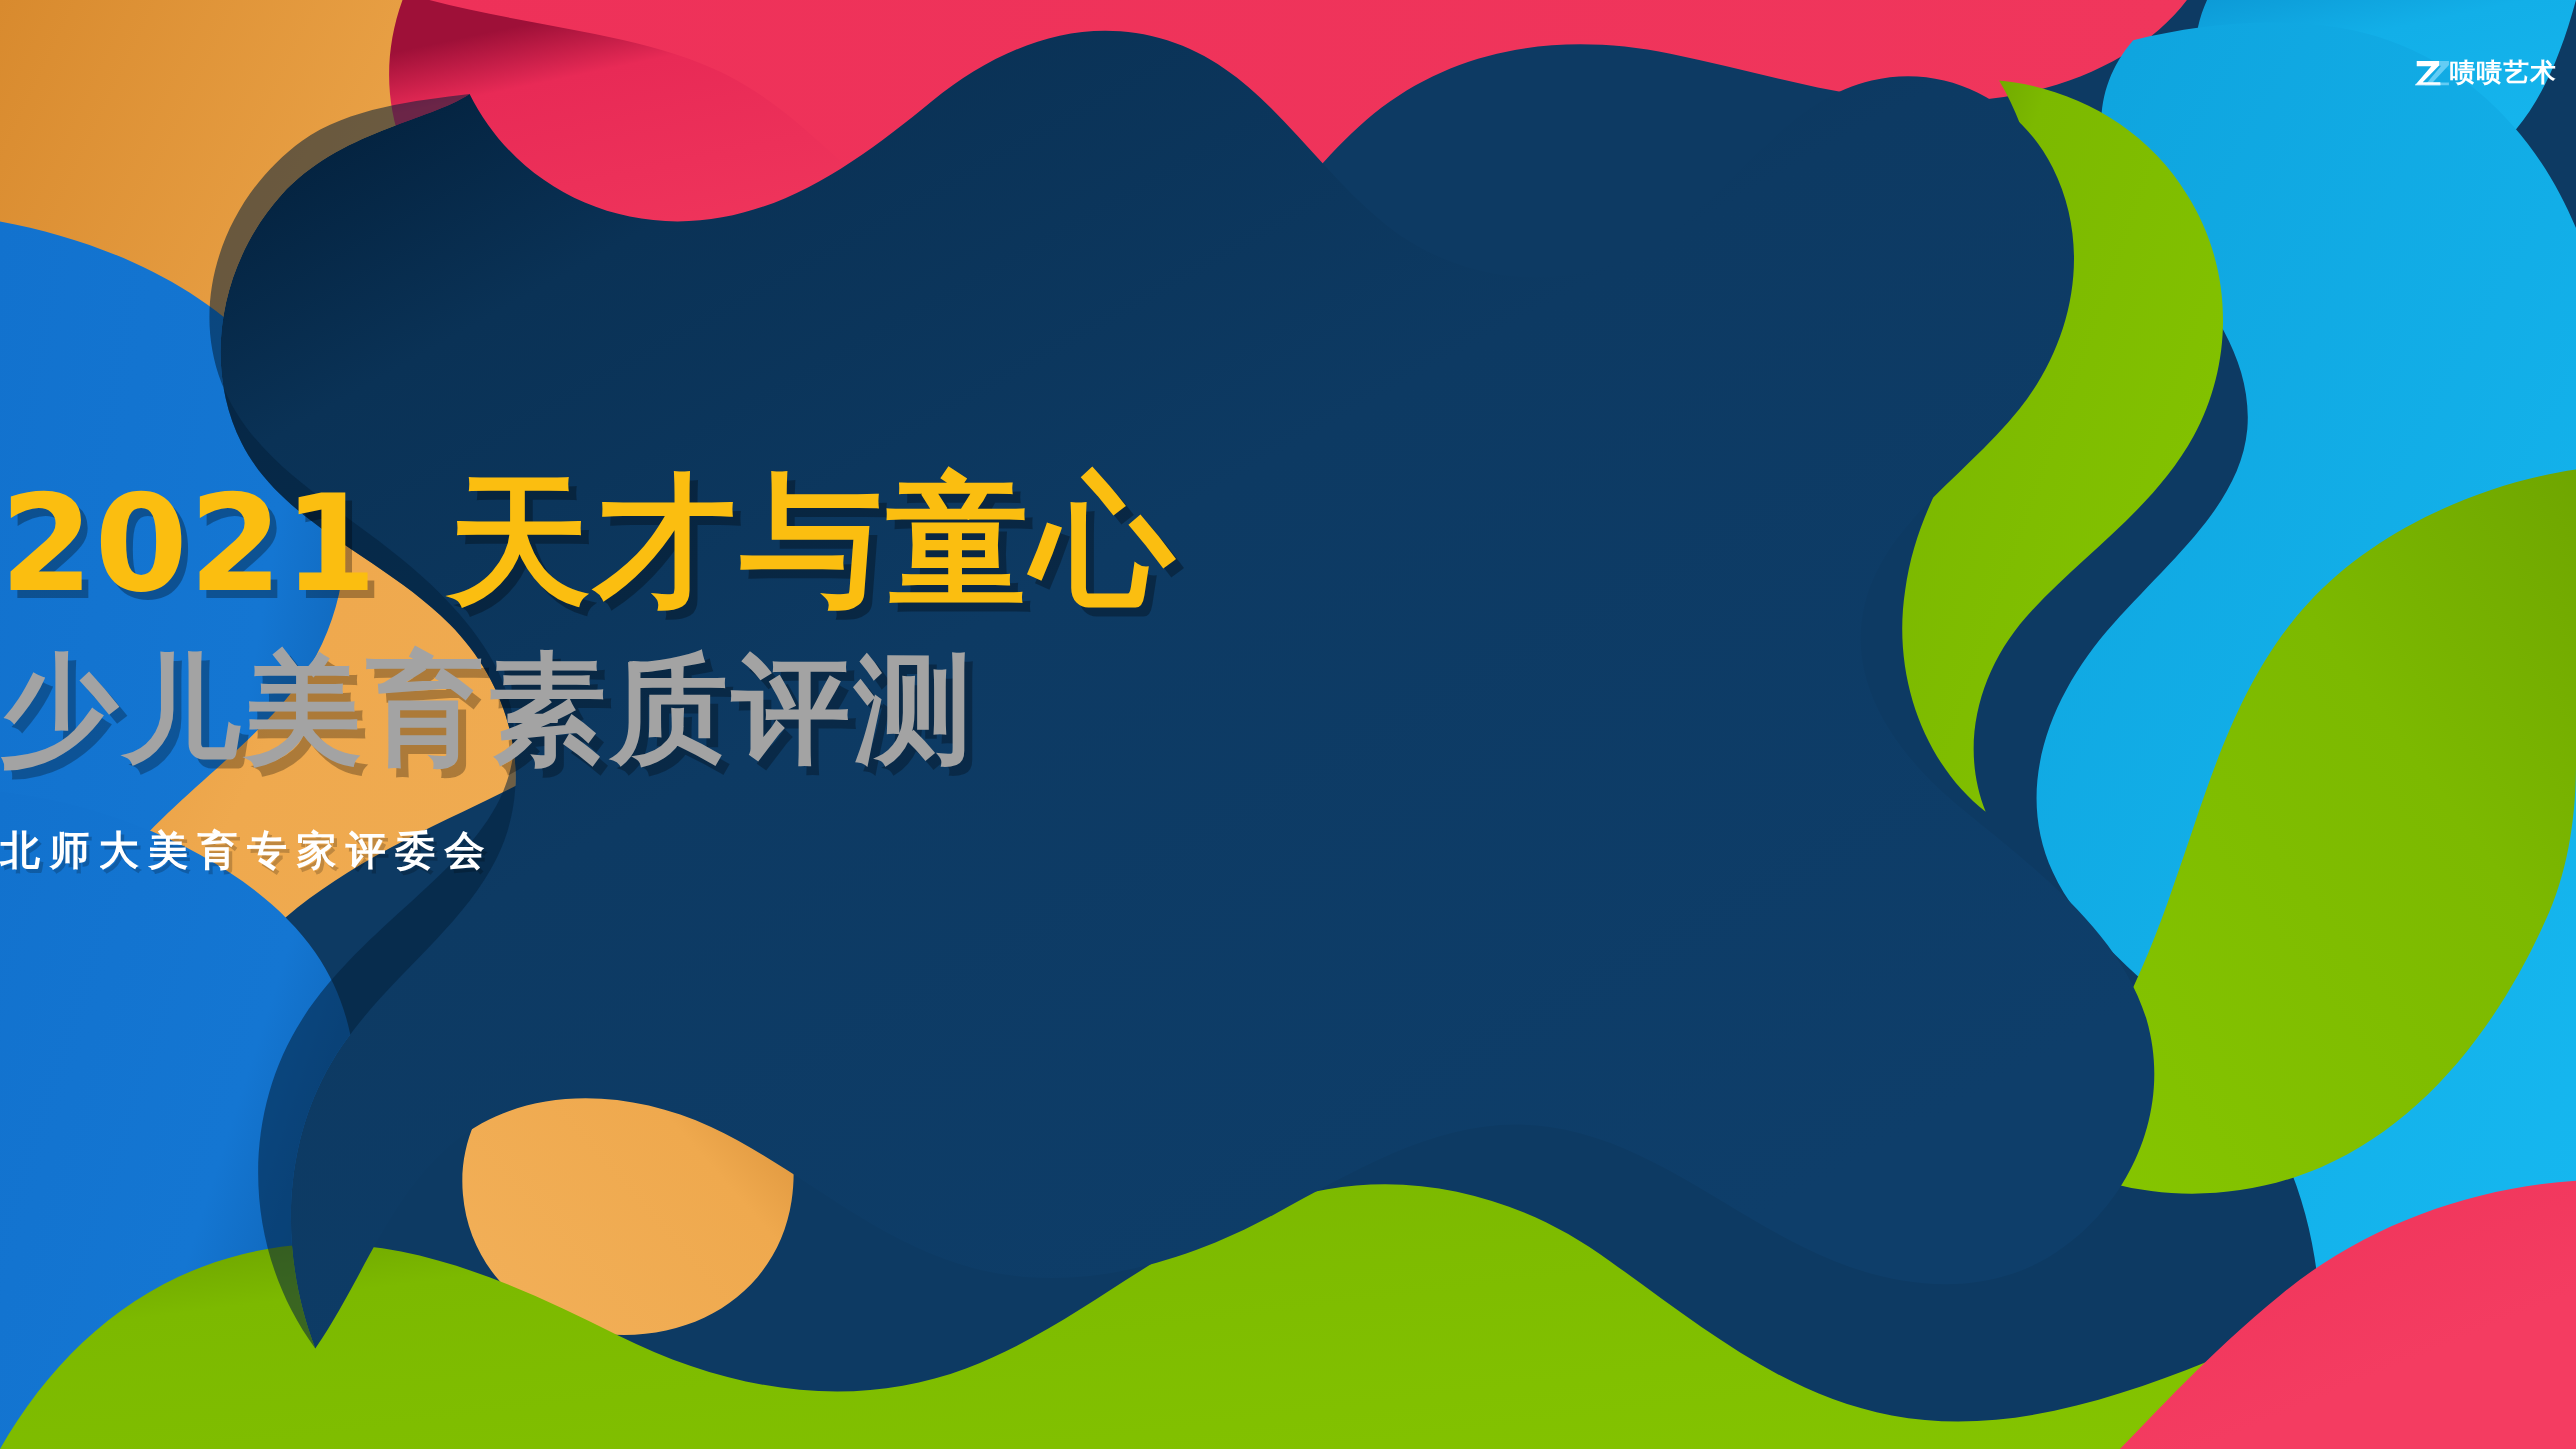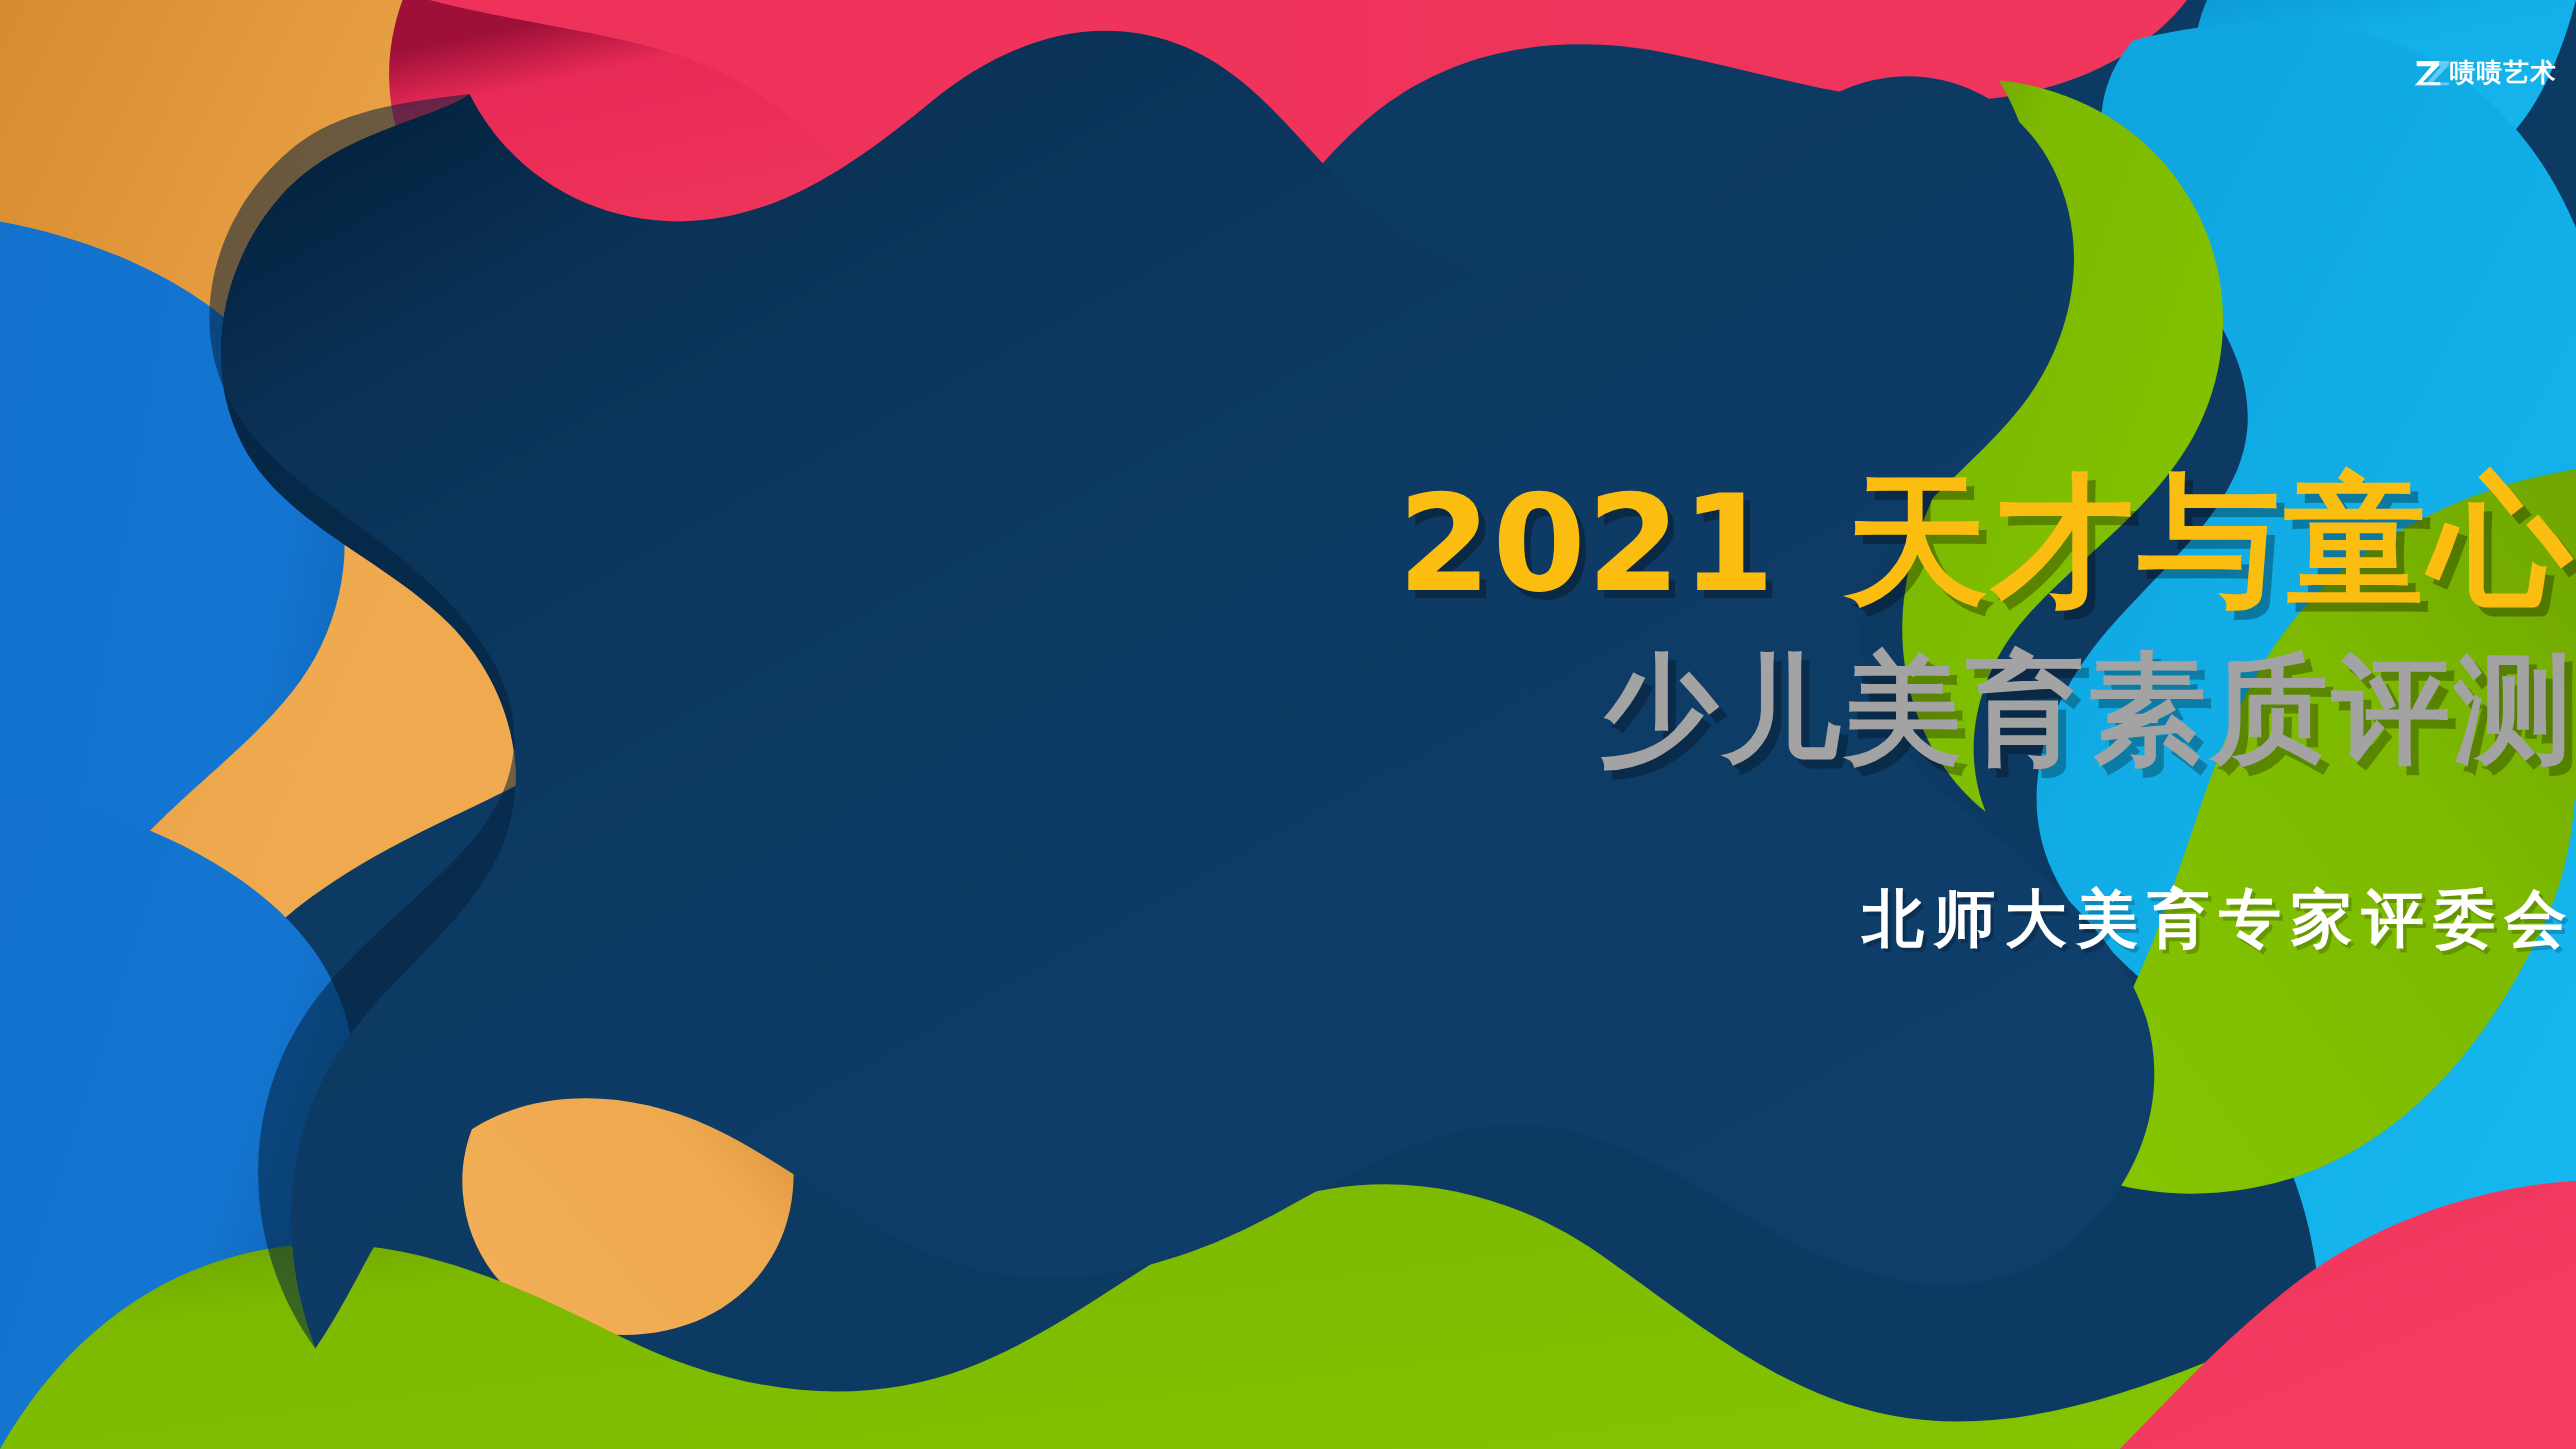--- a/index.html
+++ b/index.html
@@ -20,21 +20,21 @@
     display: block;
   }
 
   
   #content {
     position: absolute;
     left: 0; top: 0;
     width: 2576px; height: 1449px;
     display: flex;
     flex-direction: column;
-    align-items: flex-end;
+    align-items: flex-start;
     justify-content: flex-start;
     pointer-events: none;
   }
   .title-row {
     margin-top: 470px;
     display: flex;
     align-items: baseline;
     justify-content: center;
     white-space: nowrap;
   }
@@ -60,22 +60,22 @@
     margin-top: 38px;
     font-size: 118px;
     font-weight: 700;
     color: #a3a3a3;
     letter-spacing: 4px;
     white-space: nowrap;
     text-shadow: 8px 9.4px 0 rgba(0,0,0,0.28);
     line-height: 1;
   }
   .org {
-    margin-top: 120px;
-    font-size: 62px;
+    margin-top: 62px;
+    font-size: 40px;
     font-weight: 700;
     color: #FFFFFF;
     letter-spacing: 9.4px;
     white-space: nowrap;
     text-shadow: 3.4px 4px 0 rgba(0,0,0,0.20);
     line-height: 1;
   }
 
   
   #logo {

